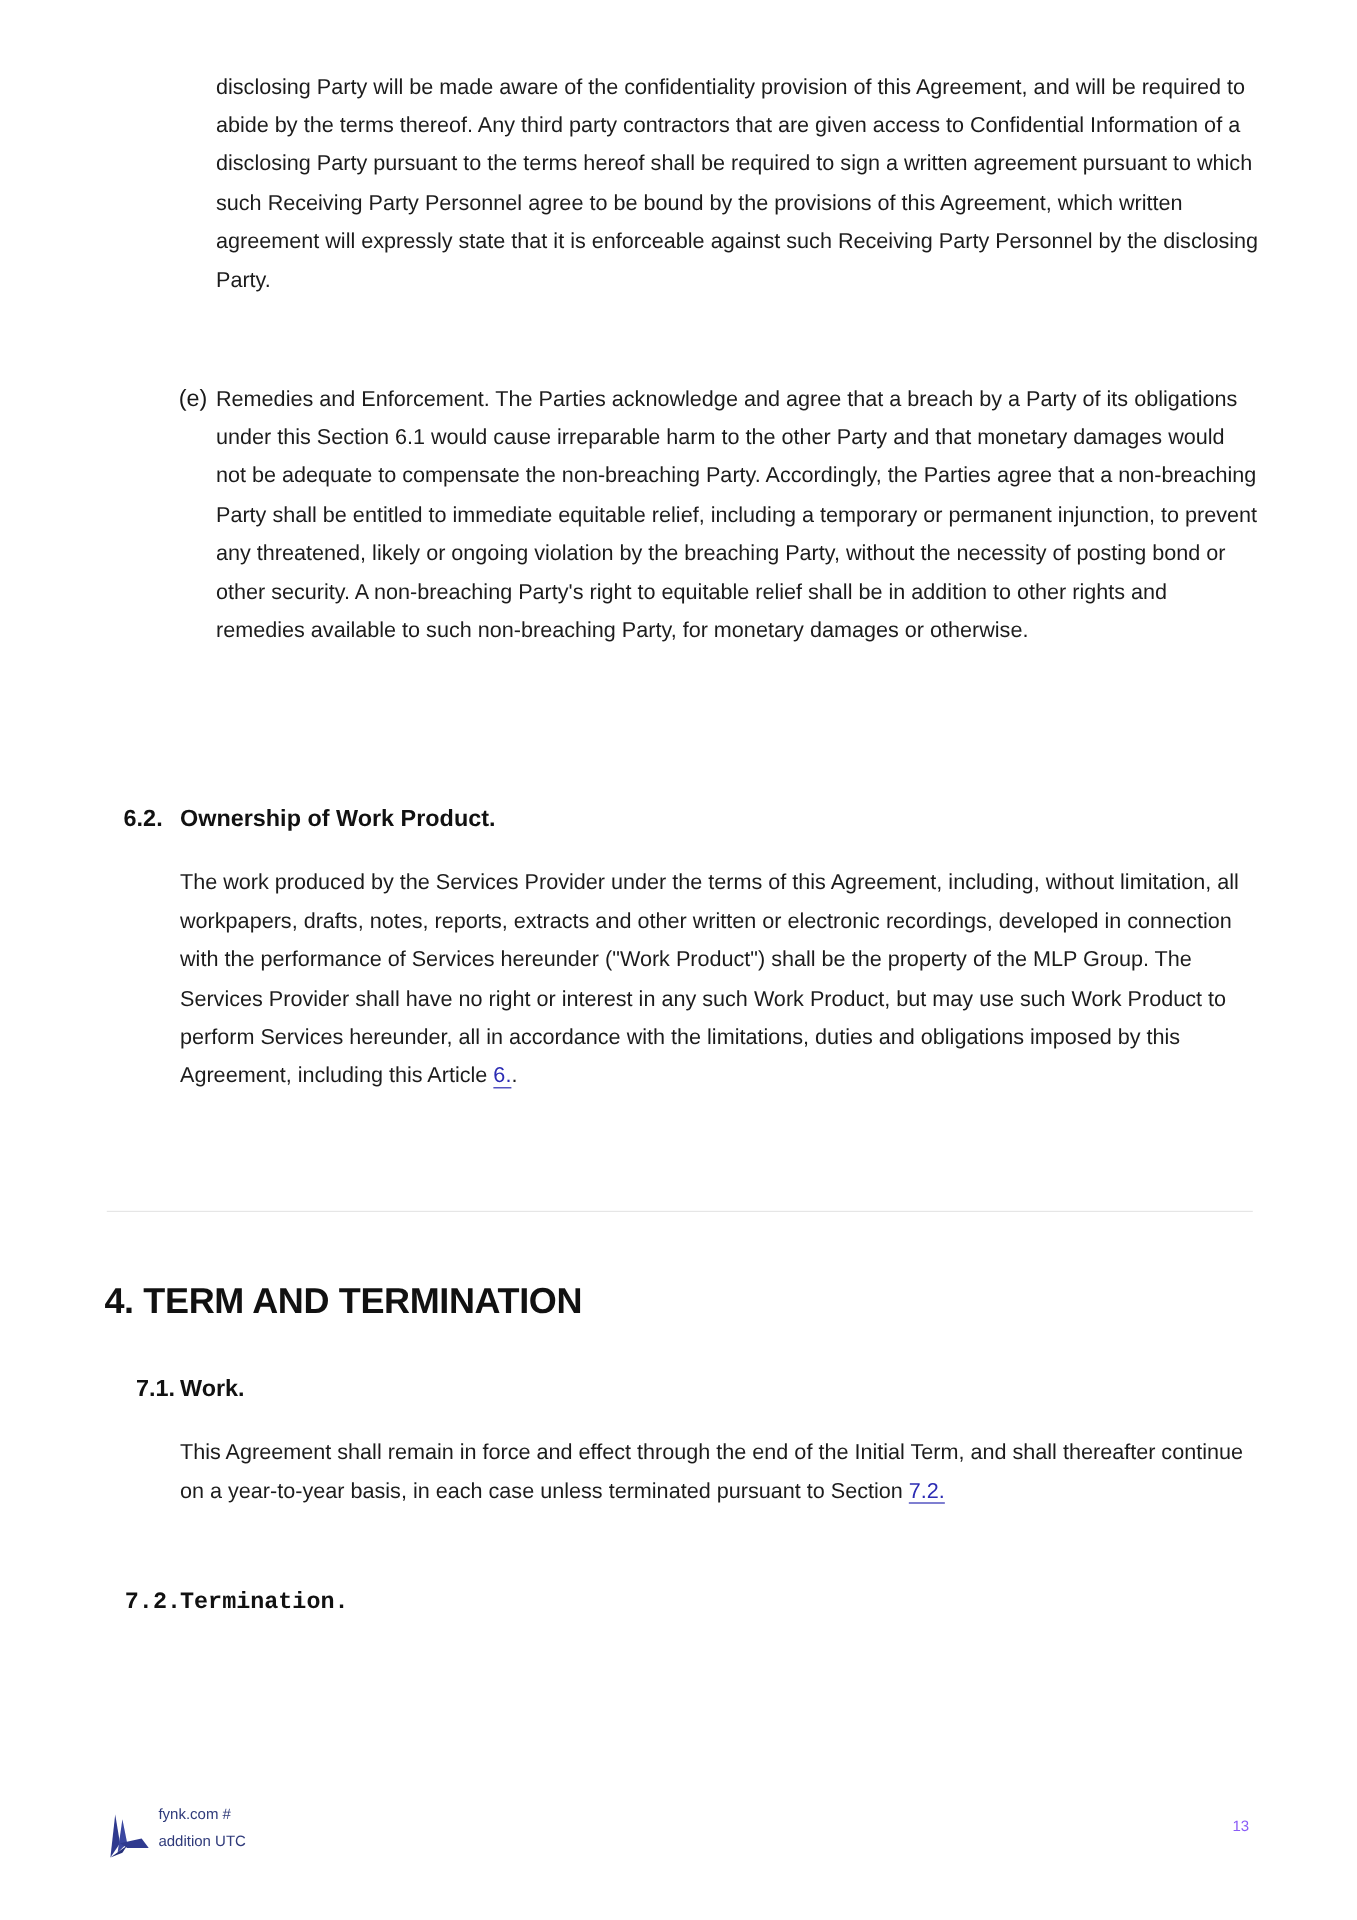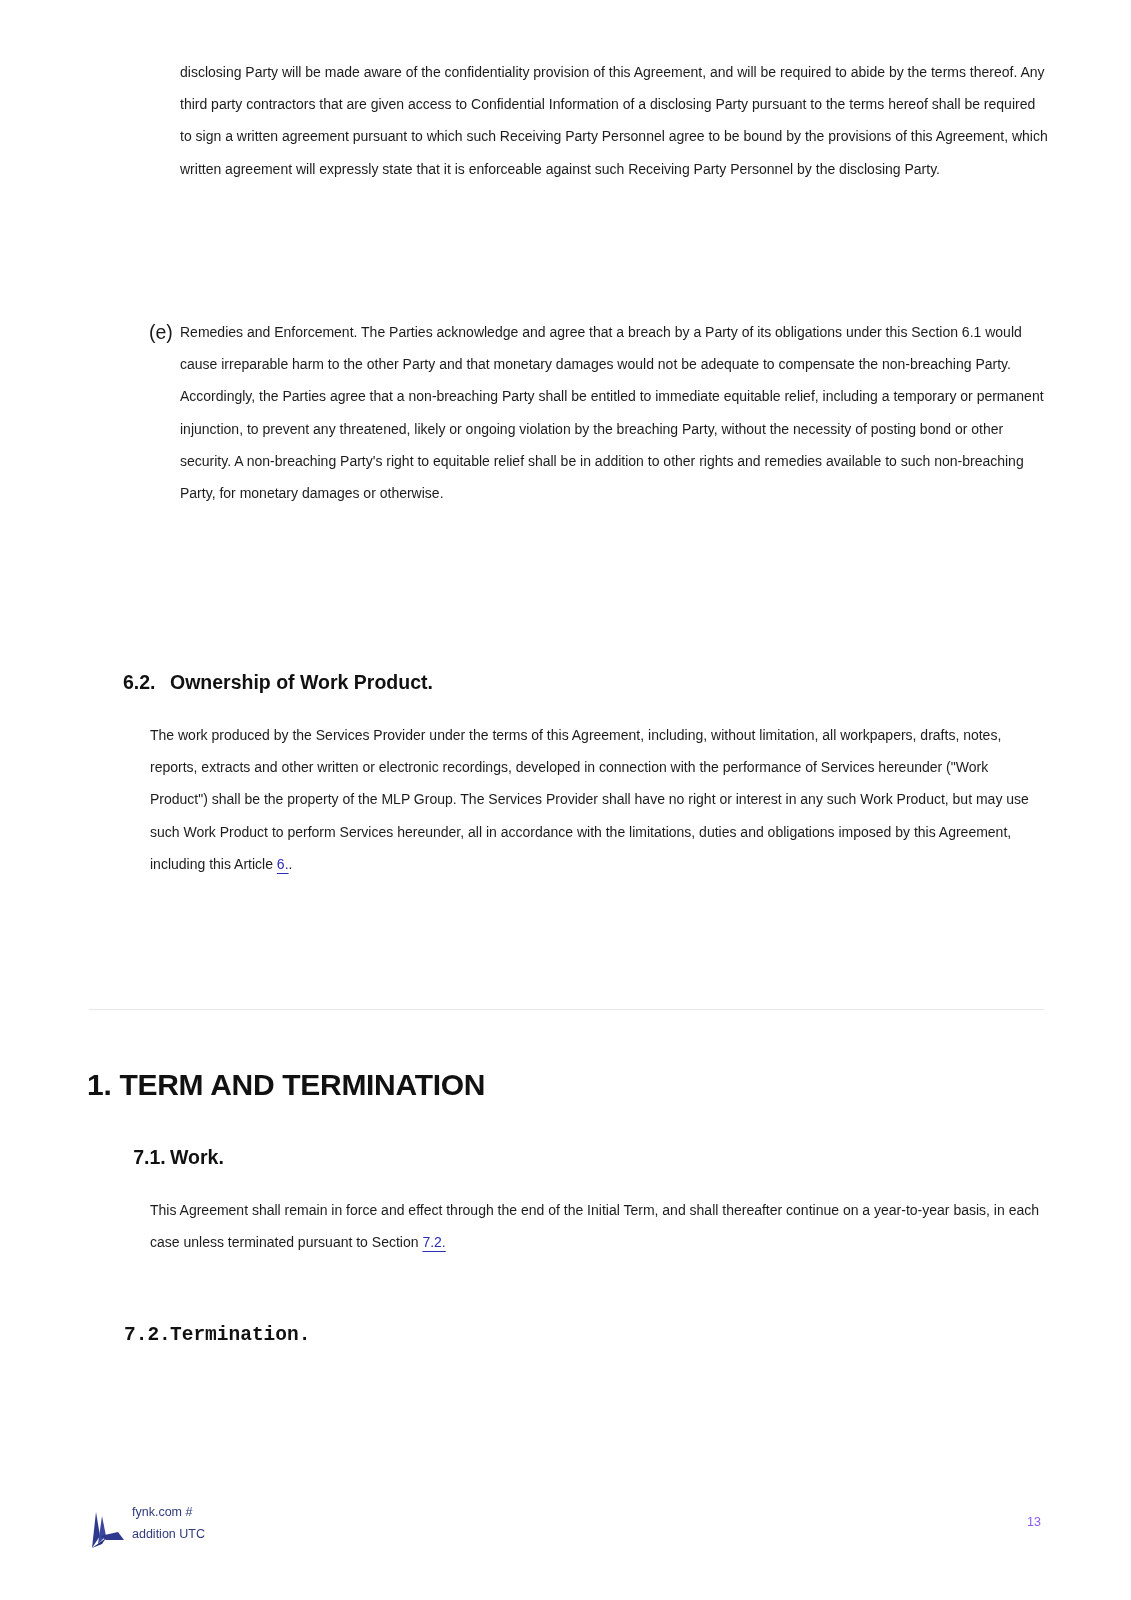--- a/index.html
+++ b/index.html
@@ -3,32 +3,32 @@
 <meta charset="utf-8">
 <style>
   html, body { margin: 0; padding: 0; background: #ffffff; }
   body {
     width: 1131px; height: 1600px; position: relative; overflow: hidden;
     font-family: "Liberation Sans", "DejaVu Sans", sans-serif;
     color: #1a1a1a;
   }
   .para {
     position: absolute;
-    font-size: 14px;
+    font-size: 18px;
     line-height: 32.2px;
     color: #1c1c1c;
     margin: 0;
   }
   .indent-list { left: 180px; width: 870px; }
   .list-label { position: absolute; left: 149px; font-size: 19.5px; line-height: 32.2px; }
   .body-text { left: 150px; width: 890px; }
   .subhead {
     position: absolute; font-size: 19.5px; font-weight: bold; color: #111;
   }
-  .subhead .num { display: inline-block; margin-left: 20px; }
+  .subhead .num { display: inline-block; }
   .link { color: #2b2bb3; text-decoration: underline; text-underline-offset: 4px; }
   .divider {
     position: absolute; left: 89px; top: 1009px; width: 955px; height: 1px; background: #e6e6e6;
   }
   .h1 {
     position: absolute; left: 87px; top: 1068px; font-size: 30px; font-weight: bold; color: #111; letter-spacing: -0.3px;
   }
   .footer-logo { position: absolute; left: 88px; top: 1510px; width: 36px; height: 40px; }
   .footer-text {
     position: absolute; left: 132px; font-size: 12.5px; font-weight: normal; color: #2f3a7a;
@@ -43,21 +43,21 @@
 <span class="list-label" style="top:316px;">(e)</span>
 <p class="para indent-list" style="top:316px;">Remedies and Enforcement. The Parties acknowledge and agree that a breach by a Party of its obligations under this Section 6.1 would cause irreparable harm to the other Party and that monetary damages would not be adequate to compensate the non-breaching Party. Accordingly, the Parties agree that a non-breaching Party shall be entitled to immediate equitable relief, including a temporary or permanent injunction, to prevent any threatened, likely or ongoing violation by the breaching Party, without the necessity of posting bond or other security. A non-breaching Party's right to equitable relief shall be in addition to other rights and remedies available to such non-breaching Party, for monetary damages or otherwise.</p>
 
 <div class="subhead" style="left:103px; top:671px;">
   <span class="num" style="width:47px;">6.2.</span><span>Ownership of Work Product.</span>
 </div>
 <p class="para body-text" style="top:719px;"><span>The work produced by the Services Provider under the terms of this Agreement, including, without limitation, all workpapers, drafts, notes, reports, extracts and other written or electronic recordings, developed in connection with the performance of Services hereunder ("Work Product") shall be the property of the MLP Group. The Services Provider shall have no right or interest in any such Work Product, but may use such Work Product to perform Services hereunder, all in accordance with the limitations, duties and obligations imposed by this Agreement, including this Article </span><a class="link">6.</a><span>.</span></p>
 
 <div class="divider"></div>
 
-<div class="h1">1. TERM AND TERMINATION</div>
+<div class="h1">4. TERM AND TERMINATION</div>
 
 <div class="subhead" style="left:109px; top:1146px;">
   <span class="num" style="width:41px;text-align:center;">7.1.</span><span>Work.</span>
 </div>
 <p class="para body-text" style="top:1194px;"><span>This Agreement shall remain in force and effect through the end of the Initial Term, and shall thereafter continue on a year-to-year basis, in each case unless terminated pursuant to Section </span><a class="link">7.2.</a></p>
 
 <div class="subhead" style="left:104px; top:1324px;font-family:Liberation Mono, monospace;">
   <span class="num" style="width:46px;">7.2.</span><span>Termination.</span>
 </div>
 

